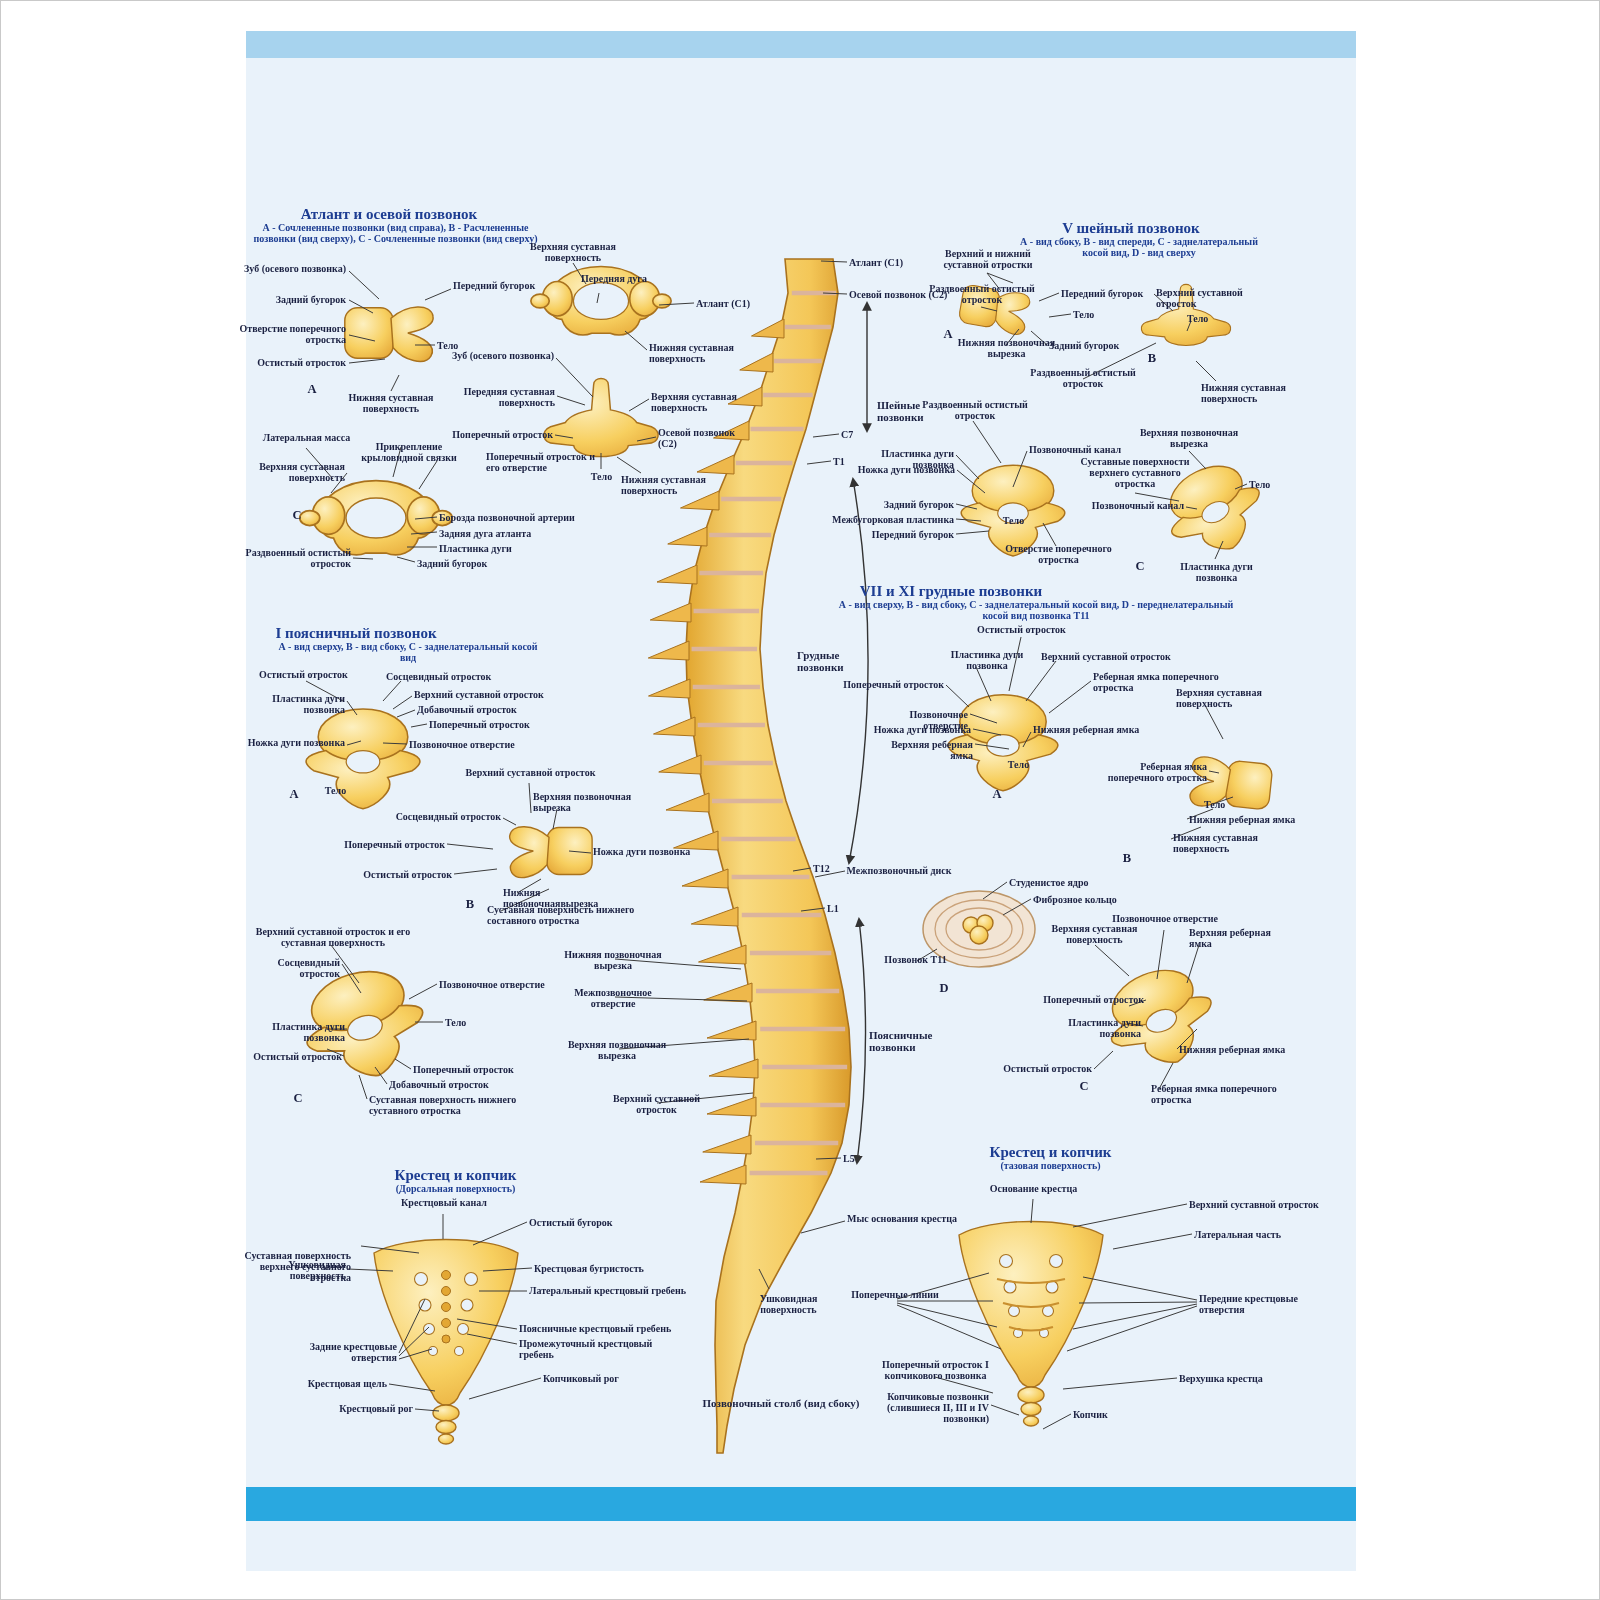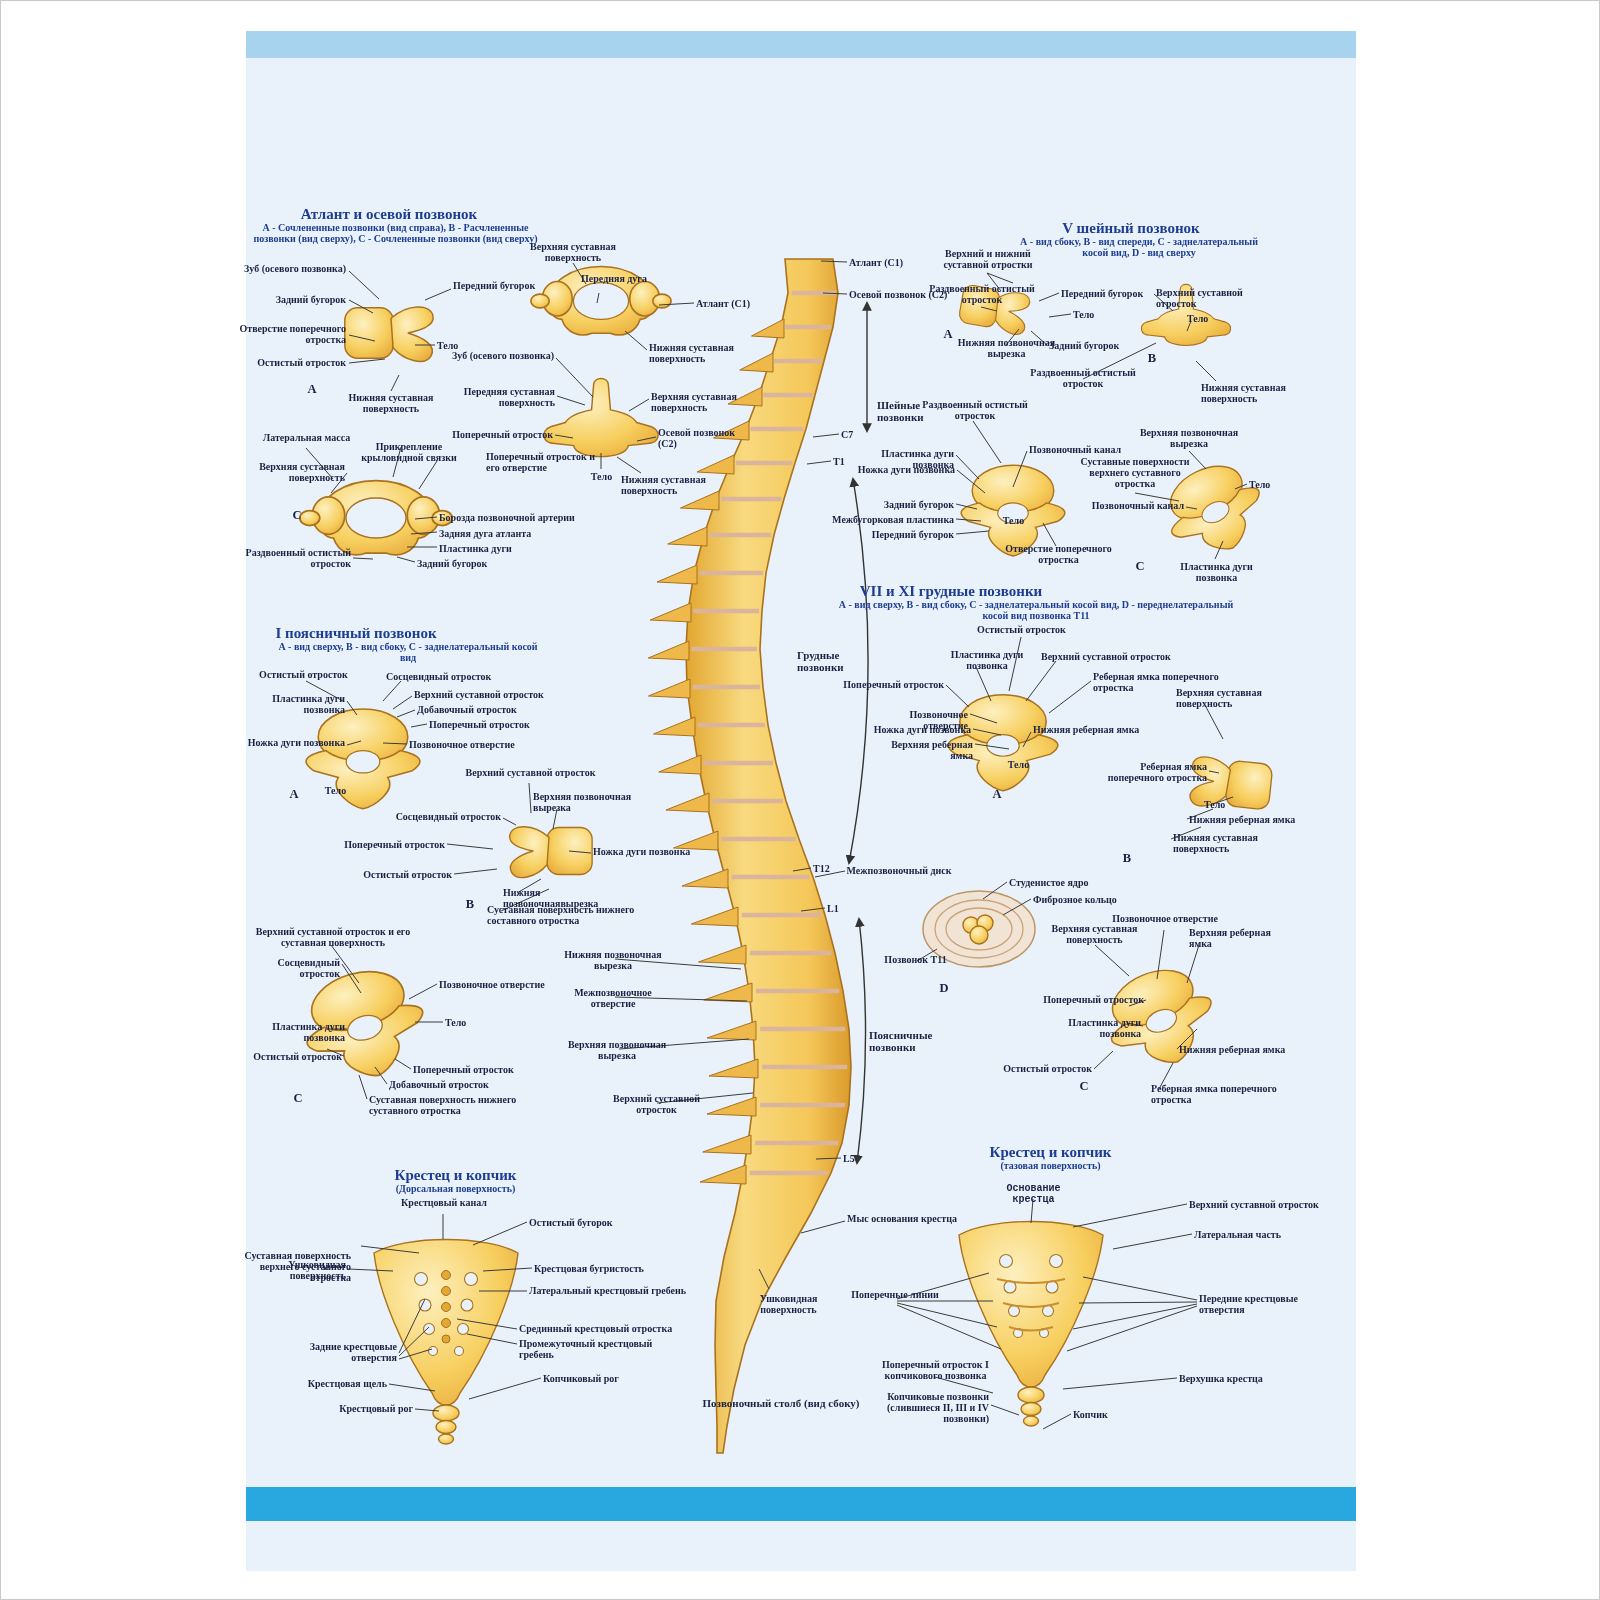--- a/index.html
+++ b/index.html
@@ -489,29 +489,29 @@
       <div class="lbl  ac" style="left: 556px; top: 1038px; width: 120px;">Верхняя позвоночная вырезка</div>
       <div class="lbl  ac" style="left: 598px; top: 1092px; width: 115px;">Верхний суставной отросток</div>
       <div class="lbl sec-h ac" style="left: 382px; top: 1166px; width: 145px;">Крестец и копчик</div>
       <div class="lbl sec-s ac" style="left: 372px; top: 1182px; width: 165px;">(Дорсальная поверхность)</div>
       <div class="lbl  ac" style="left: 398px; top: 1196px; width: 90px;">Крестцовый канал</div>
       <div class="lbl  ar" style="left: 240px; top: 1226px; width: 110px; margin-top: 23px;">Суставная поверхность верхнего суставного отростка</div>
       <div class="lbl  al" style="left: 528px; top: 1216px; width: 105px;">Остистый бугорок</div>
       <div class="lbl  ar" style="left: 240px; top: 1258px; width: 105px;">Ушковидная поверхность</div>
       <div class="lbl  al" style="left: 533px; top: 1262px; width: 135px;">Крестцовая бугристость</div>
       <div class="lbl  al" style="left: 528px; top: 1284px; width: 158px;">Латеральный крестцовый гребень</div>
-      <div class="lbl  al" style="left: 518px; top: 1322px; width: 155px;">Срединный крестцовый отростка</div>
+      <div class="lbl  al" style="left: 518px; top: 1322px; width: 155px;">Поясничные крестцовый гребень</div>
       <div class="lbl  al" style="left: 518px; top: 1337px; width: 168px;">Промежуточный крестцовый гребень</div>
       <div class="lbl  ar" style="left: 296px; top: 1340px; width: 100px;">Задние крестцовые отверстия</div>
       <div class="lbl  ar" style="left: 286px; top: 1377px; width: 100px;">Крестцовая щель</div>
       <div class="lbl  al" style="left: 542px; top: 1372px; width: 105px;">Копчиковый рог</div>
       <div class="lbl  ar" style="left: 312px; top: 1402px; width: 100px;">Крестцовый рог</div>
       <div class="lbl sec-h ac" style="left: 972px; top: 1143px; width: 155px;">Крестец и копчик</div>
       <div class="lbl sec-s ac" style="left: 962px; top: 1159px; width: 175px;">(тазовая поверхность)</div>
-      <div class="lbl  ac" style="left: 985px; top: 1182px; width: 95px; font-family: Liberation Mono, monospace;">Основание крестца</div>
+      <div class="lbl  ac" style="left: 985px; top: 1182px; width: 95px;">Основание крестца</div>
       <div class="lbl  al" style="left: 1188px; top: 1198px; width: 145px;">Верхний суставной отросток</div>
       <div class="lbl  al" style="left: 1193px; top: 1228px; width: 115px;">Латеральная часть</div>
       <div class="lbl  ac" style="left: 848px; top: 1288px; width: 92px;">Поперечные линии</div>
       <div class="lbl  al" style="left: 1198px; top: 1292px; width: 145px;">Передние крестцовые отверстия</div>
       <div class="lbl  ac" style="left: 872px; top: 1358px; width: 125px;">Поперечный отросток I копчикового позвонка</div>
       <div class="lbl  al" style="left: 1178px; top: 1372px; width: 105px;">Верхушка крестца</div>
       <div class="lbl  ar" style="left: 858px; top: 1390px; width: 130px;">Копчиковые позвонки (слившиеся II, III и IV позвонки)</div>
       <div class="lbl  al" style="left: 1072px; top: 1408px; width: 60px;">Копчик</div>
     </div>
 </div>

